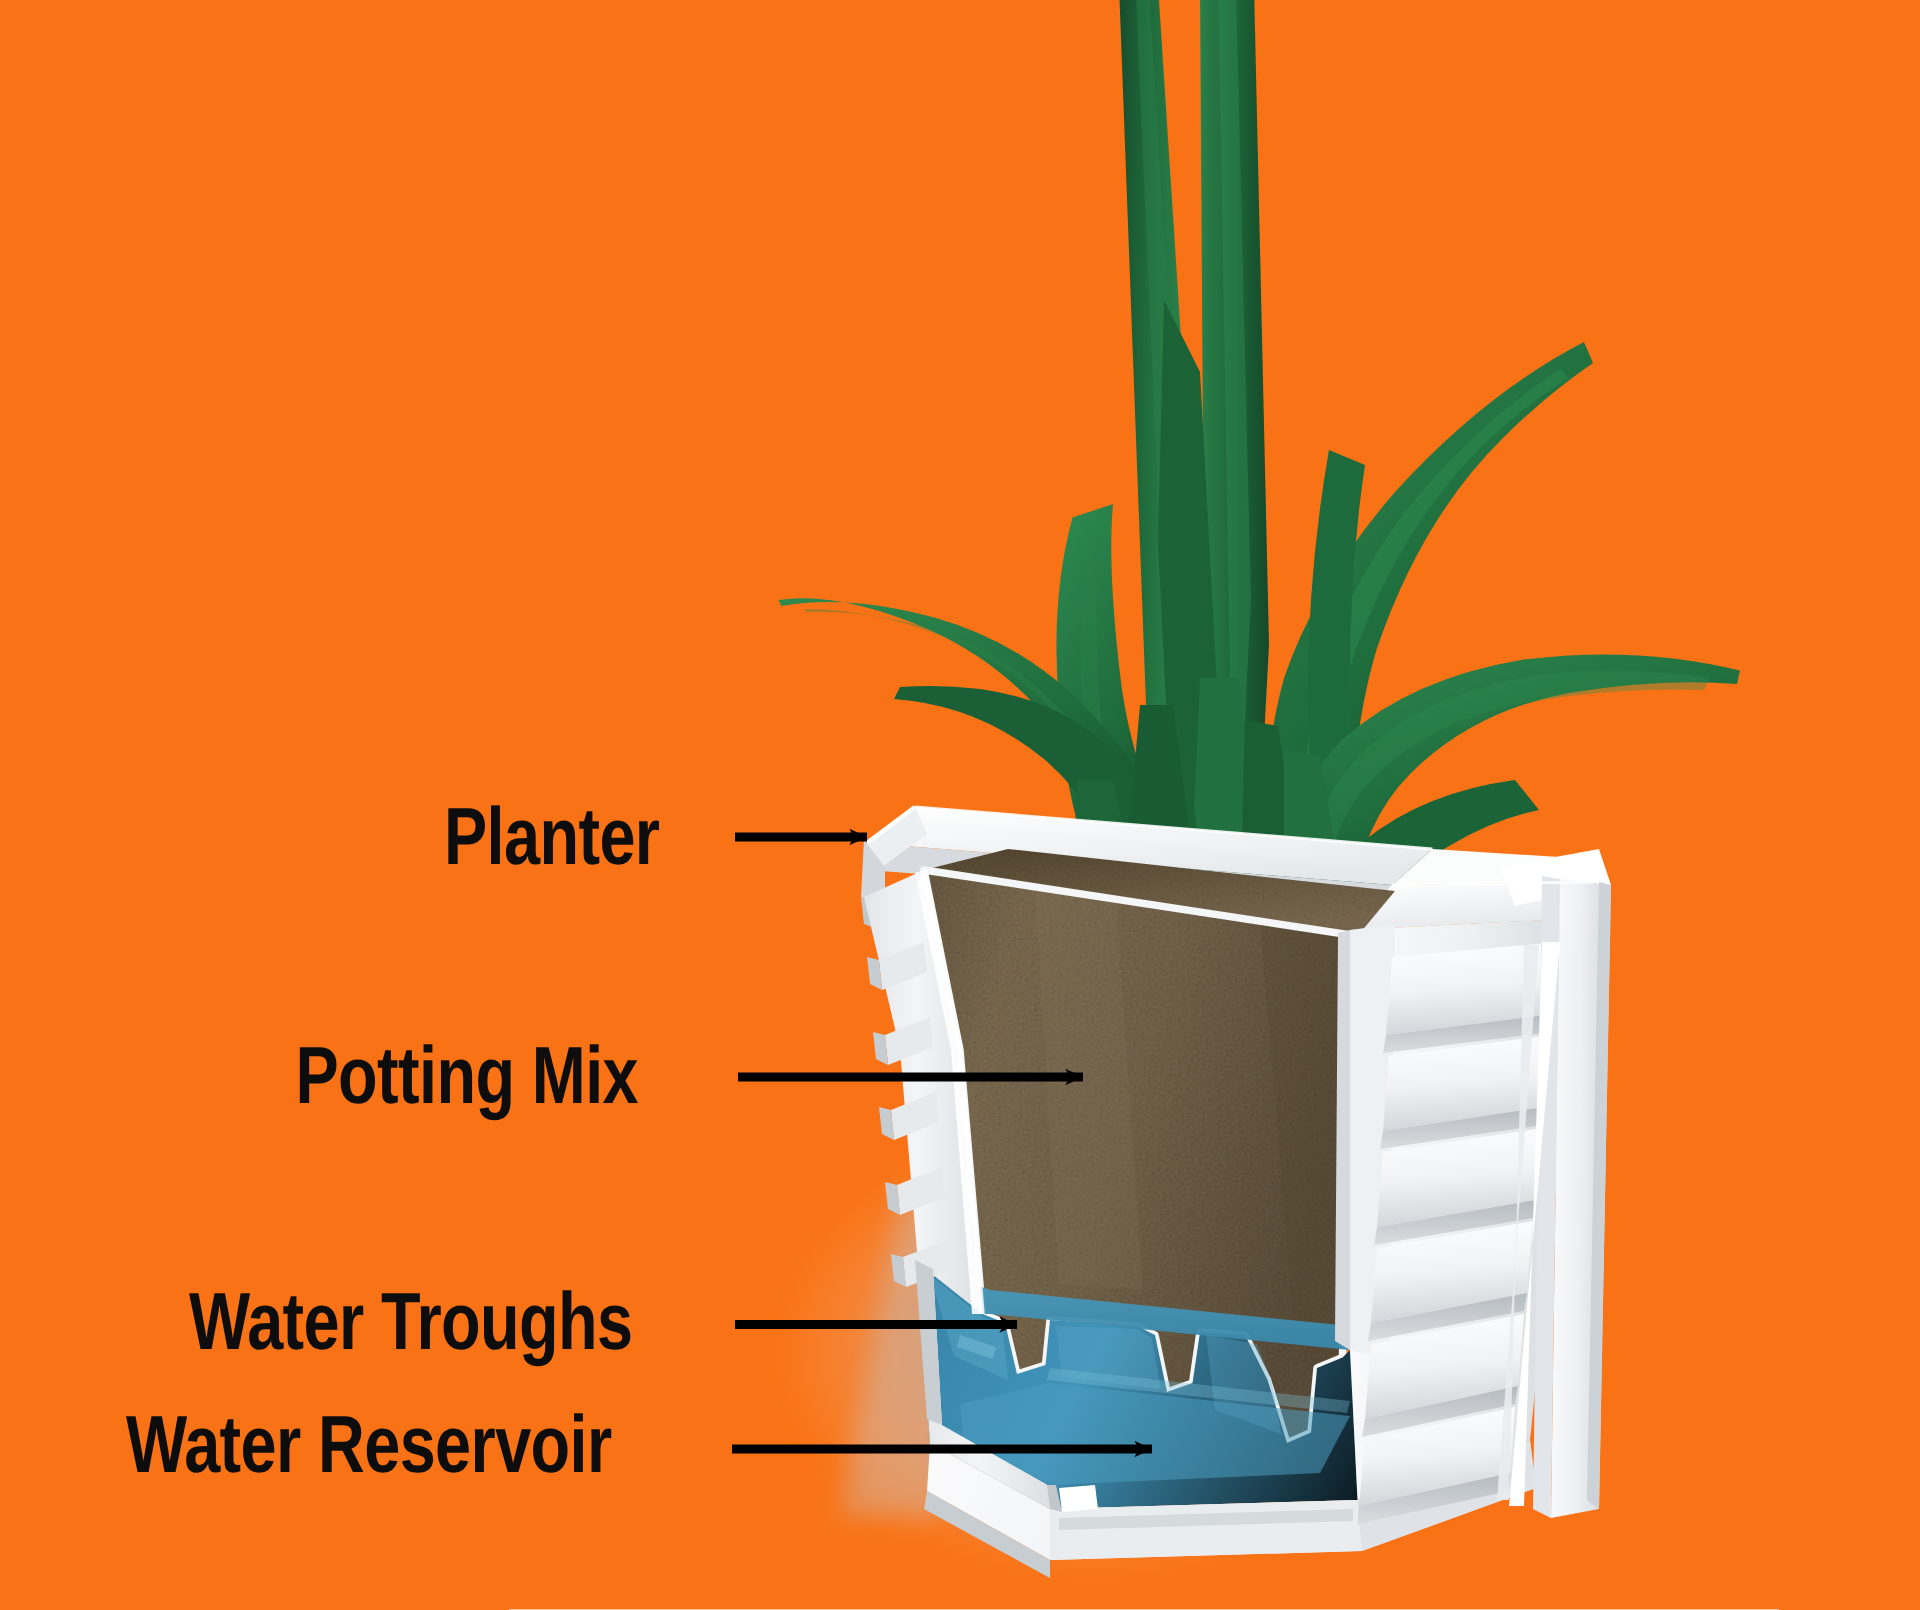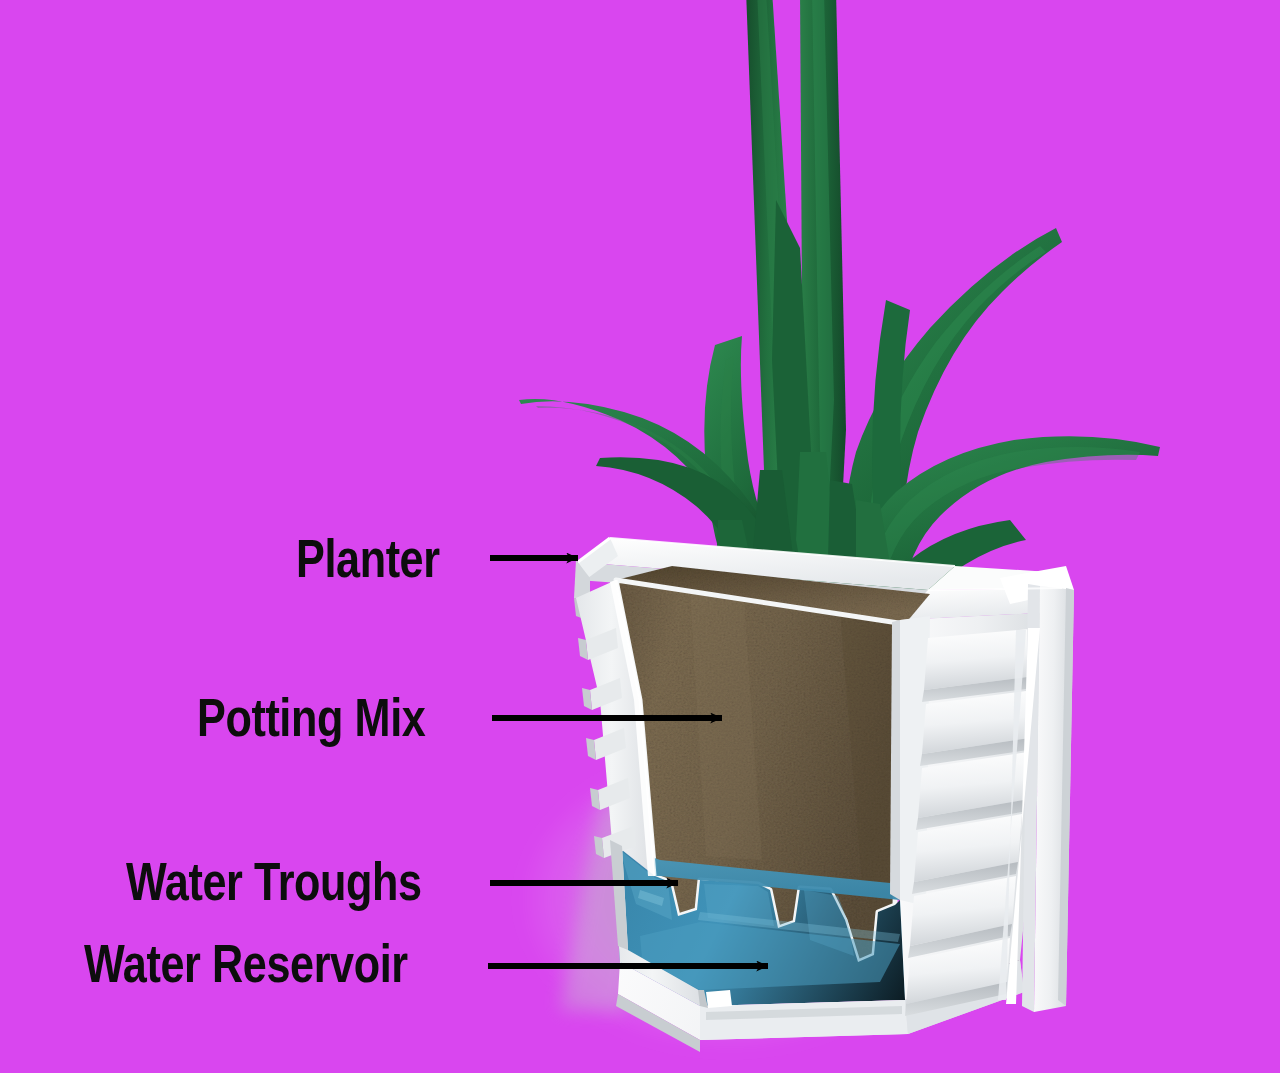--- a/index.html
+++ b/index.html
@@ -7,21 +7,21 @@
     padding: 0;
     background: #ffffff;
   }
   body {
     font-family: "Liberation Sans", sans-serif;
   }
   #stage {
     position: relative;
     width: 1280px;
     height: 1073px;
-    background: #d946ef;
+    background: #f97316;
     overflow: hidden;
   }
   #figure-svg {
     position: absolute;
     left: 0;
     top: 0;
     width: 1280px;
     height: 1073px;
     display: block;
   }

